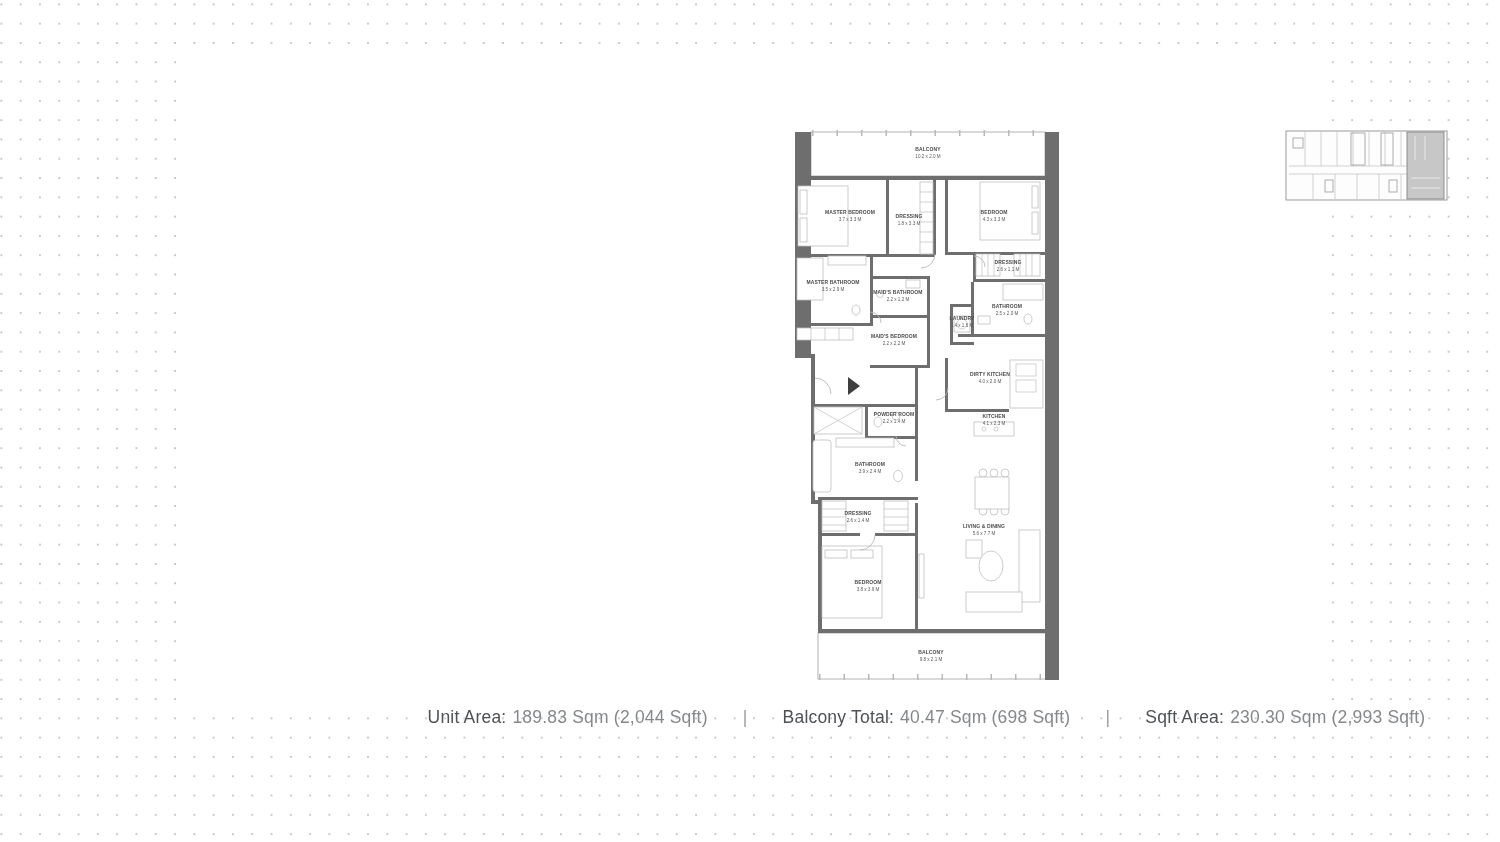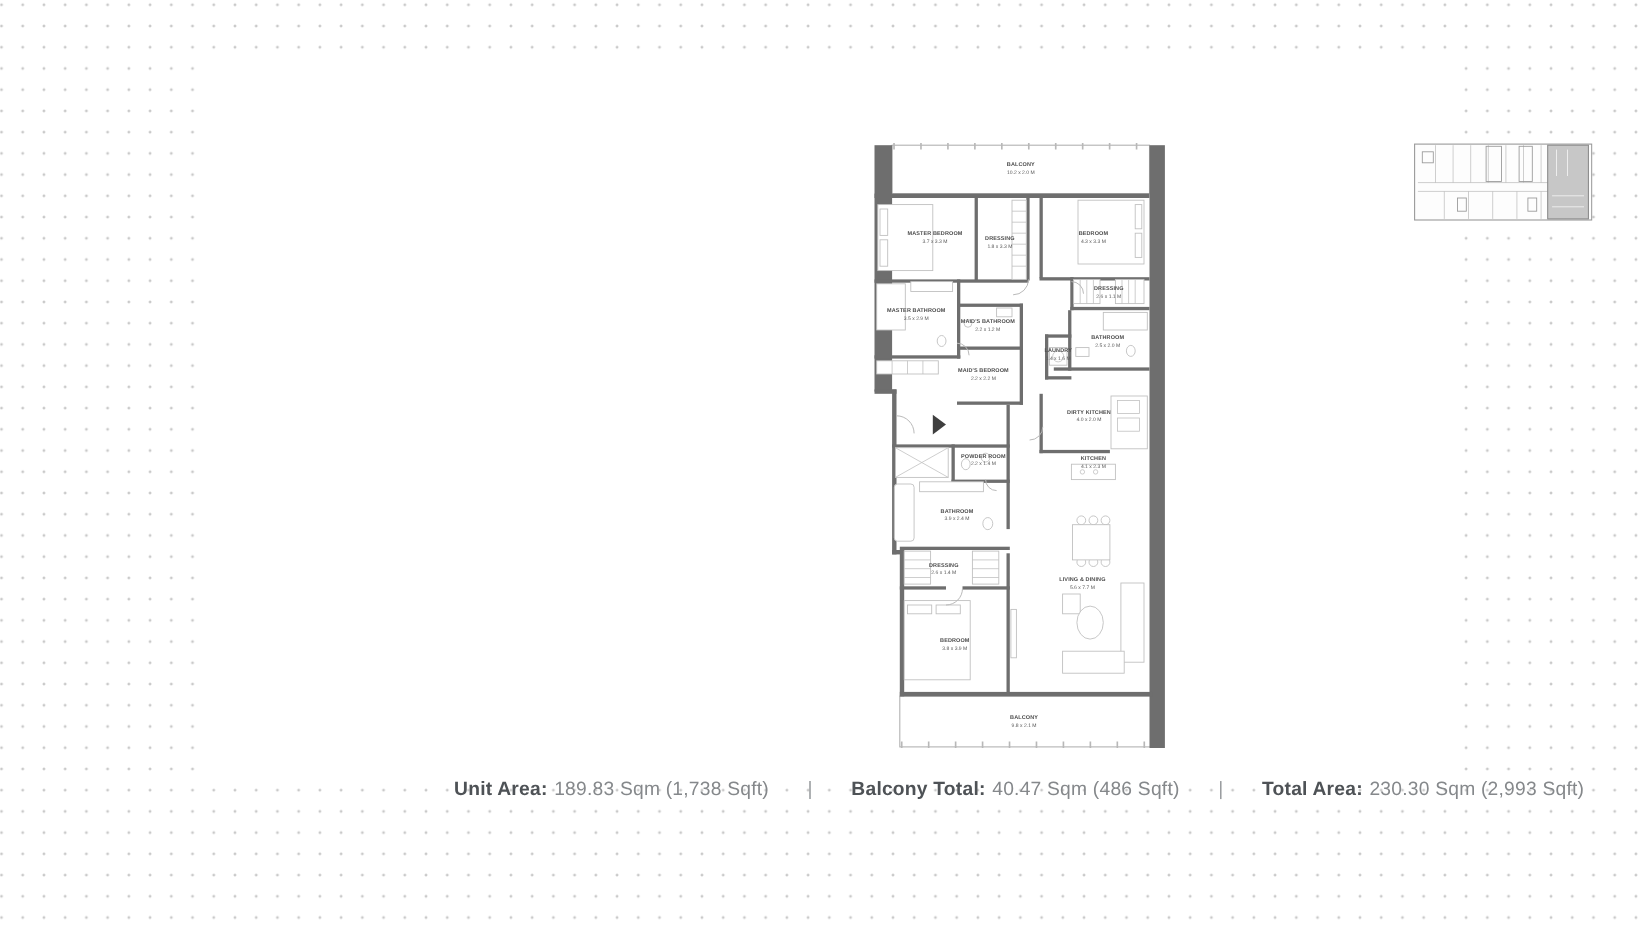--- a/index.html
+++ b/index.html
@@ -24,21 +24,21 @@
   .rn{font-family:"Liberation Sans",sans-serif;font-size:5px;font-weight:700;fill:#4c4c4c;text-anchor:middle;letter-spacing:.1px;}
   .rd{font-family:"Liberation Sans",sans-serif;font-size:4.6px;fill:#5a5a5a;text-anchor:middle;}
   .kp-line{stroke:#b5b5b5;stroke-width:0.6;fill:none;}
   .kp-rect{fill:none;stroke:#9a9a9a;stroke-width:0.8;}
   
   .footer{
     position:absolute;left:178px;top:652px;width:1141px;height:34px;
     text-align:center;font-size:17.5px;color:#85888b;letter-spacing:.2px;
     line-height:34px;white-space:nowrap;
   }
-  .footer b{color:#4e5256;font-weight:700;margin-right:6px;}
+  .footer b{color:#4e5256;font-weight:400;margin-right:6px;}
   .footer .sep{margin:0 30px;color:#9a9da0;}
 </style>
 </head>
 <body>
 
 <div class="page">
   <div class="canvas">
 
     <svg class="plan" viewBox="0 0 300 560">
 
@@ -243,21 +243,21 @@
       <rect class="kp-rect" x="66" y="3" width="14" height="32"></rect>
       <rect class="kp-rect" x="96" y="3" width="12" height="32"></rect>
       <rect class="kp-rect" x="8" y="8" width="10" height="10"></rect>
       <rect class="kp-rect" x="40" y="50" width="8" height="12"></rect>
       <rect class="kp-rect" x="104" y="50" width="8" height="12"></rect>
       <rect x="122" y="2" width="37" height="67" fill="#c7c7c7" stroke="#858585" stroke-width="0.9"></rect>
       <path d="M130 6V30M140 6V30M126 48H155M126 58H155" stroke="#f2f2f2" stroke-width="0.8" fill="none"></path>
     </svg>
 
     <div class="footer">
-      <span class="seg"><b>Unit Area:</b><span>189.83 Sqm (1,738 Sqft)</span></span>
+      <span class="seg"><b>Unit Area:</b><span>189.83 Sqm (2,044 Sqft)</span></span>
       <span class="sep">|</span>
-      <span class="seg"><b>Balcony Total:</b><span>40.47 Sqm (486 Sqft)</span></span>
+      <span class="seg"><b>Balcony Total:</b><span>40.47 Sqm (698 Sqft)</span></span>
       <span class="sep">|</span>
-      <span class="seg"><b>Total Area:</b><span>230.30 Sqm (2,993 Sqft)</span></span>
+      <span class="seg"><b>Sqft Area:</b><span>230.30 Sqm (2,993 Sqft)</span></span>
     </div>
 
   </div>
 </div>
 
 </body></html>

